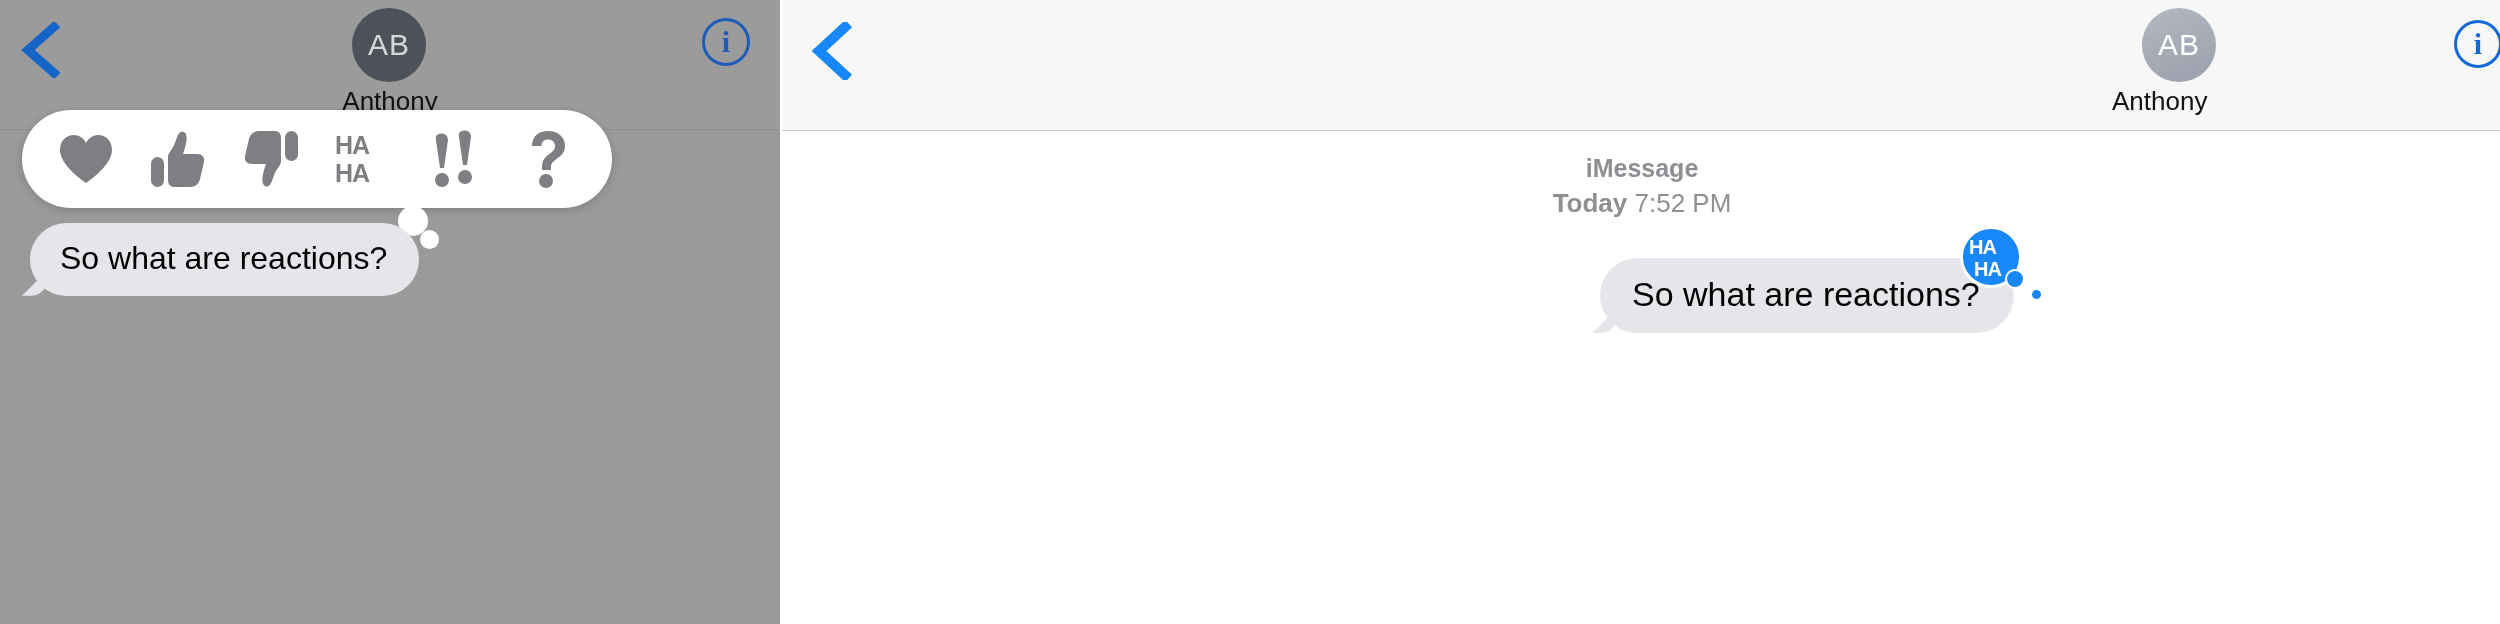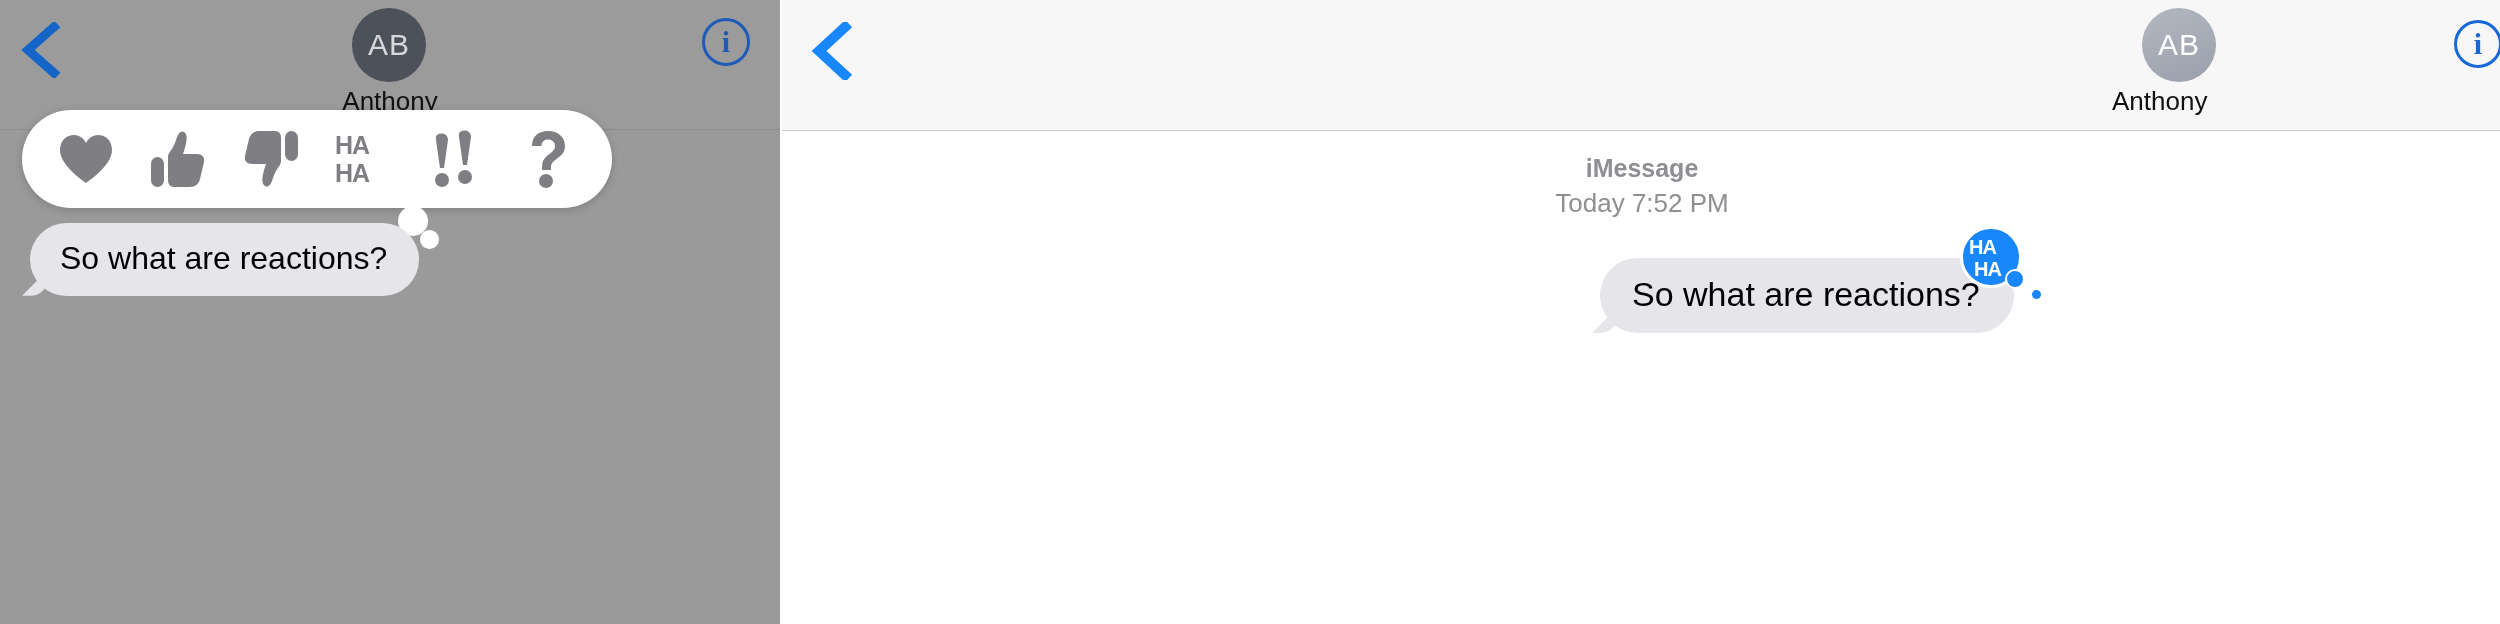--- a/index.html
+++ b/index.html
@@ -150,21 +150,21 @@
     font-family: "Liberation Serif", serif; font-weight: bold;
     cursor: pointer;
   }
   .status-block {
     position: absolute; left: 0; top: 152px; width: 1720px;
     text-align: center; color: #8e8e93;
     line-height: 1.35;
   }
   .status-block .svc { font-size: 25px; font-weight: bold; }
   .status-block .when { font-size: 26px; }
-  .status-block .when b { font-weight: normal; }
+  .status-block .when b { font-weight: bold; }
 
   .panel-right .msg-row {
     position: absolute; left: 818px; top: 258px;
   }
   .bubble-in-2 {
     position: relative;
     background: #e6e5ea;
     border-radius: 38px;
     padding: 17px 34px 19px 32px;
     font-size: 34px; color: #000;

